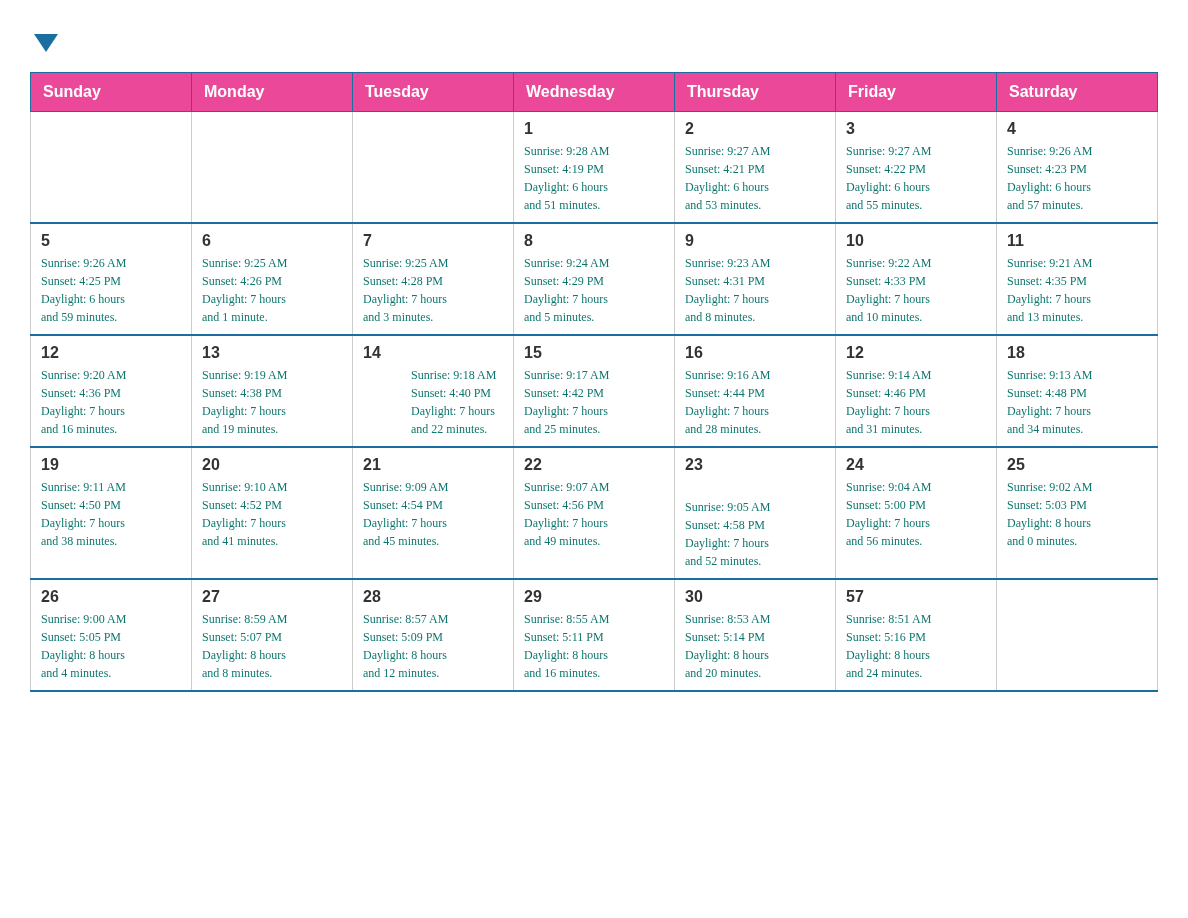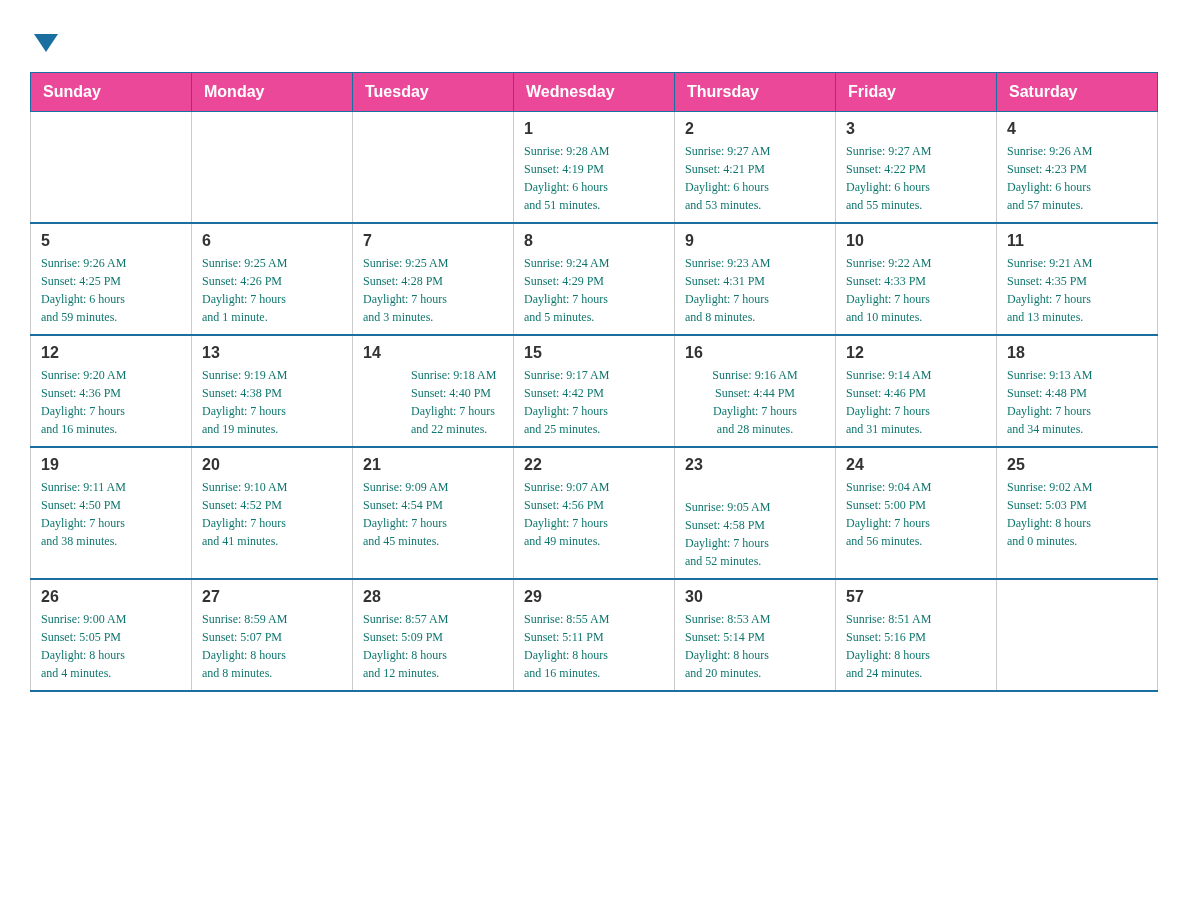--- a/index.html
+++ b/index.html
@@ -246,21 +246,21 @@
         </td>
         <td>
           <span class="day-number">15</span>
           <div class="day-info" style="white-space: pre-line;">Sunrise: 9:17 AM
 Sunset: 4:42 PM
 Daylight: 7 hours
 and 25 minutes.</div>
         </td>
         <td>
           <span class="day-number">16</span>
-          <div class="day-info" style="white-space: pre-line; text-align: center;">Sunrise: 9:16 AM
+          <div class="day-info" style="white-space: pre-line;">Sunrise: 9:16 AM
 Sunset: 4:44 PM
 Daylight: 7 hours
 and 28 minutes.</div>
         </td>
         <td>
           <span class="day-number">12</span>
           <div class="day-info" style="white-space: pre-line;">Sunrise: 9:14 AM
 Sunset: 4:46 PM
 Daylight: 7 hours
 and 31 minutes.</div>

